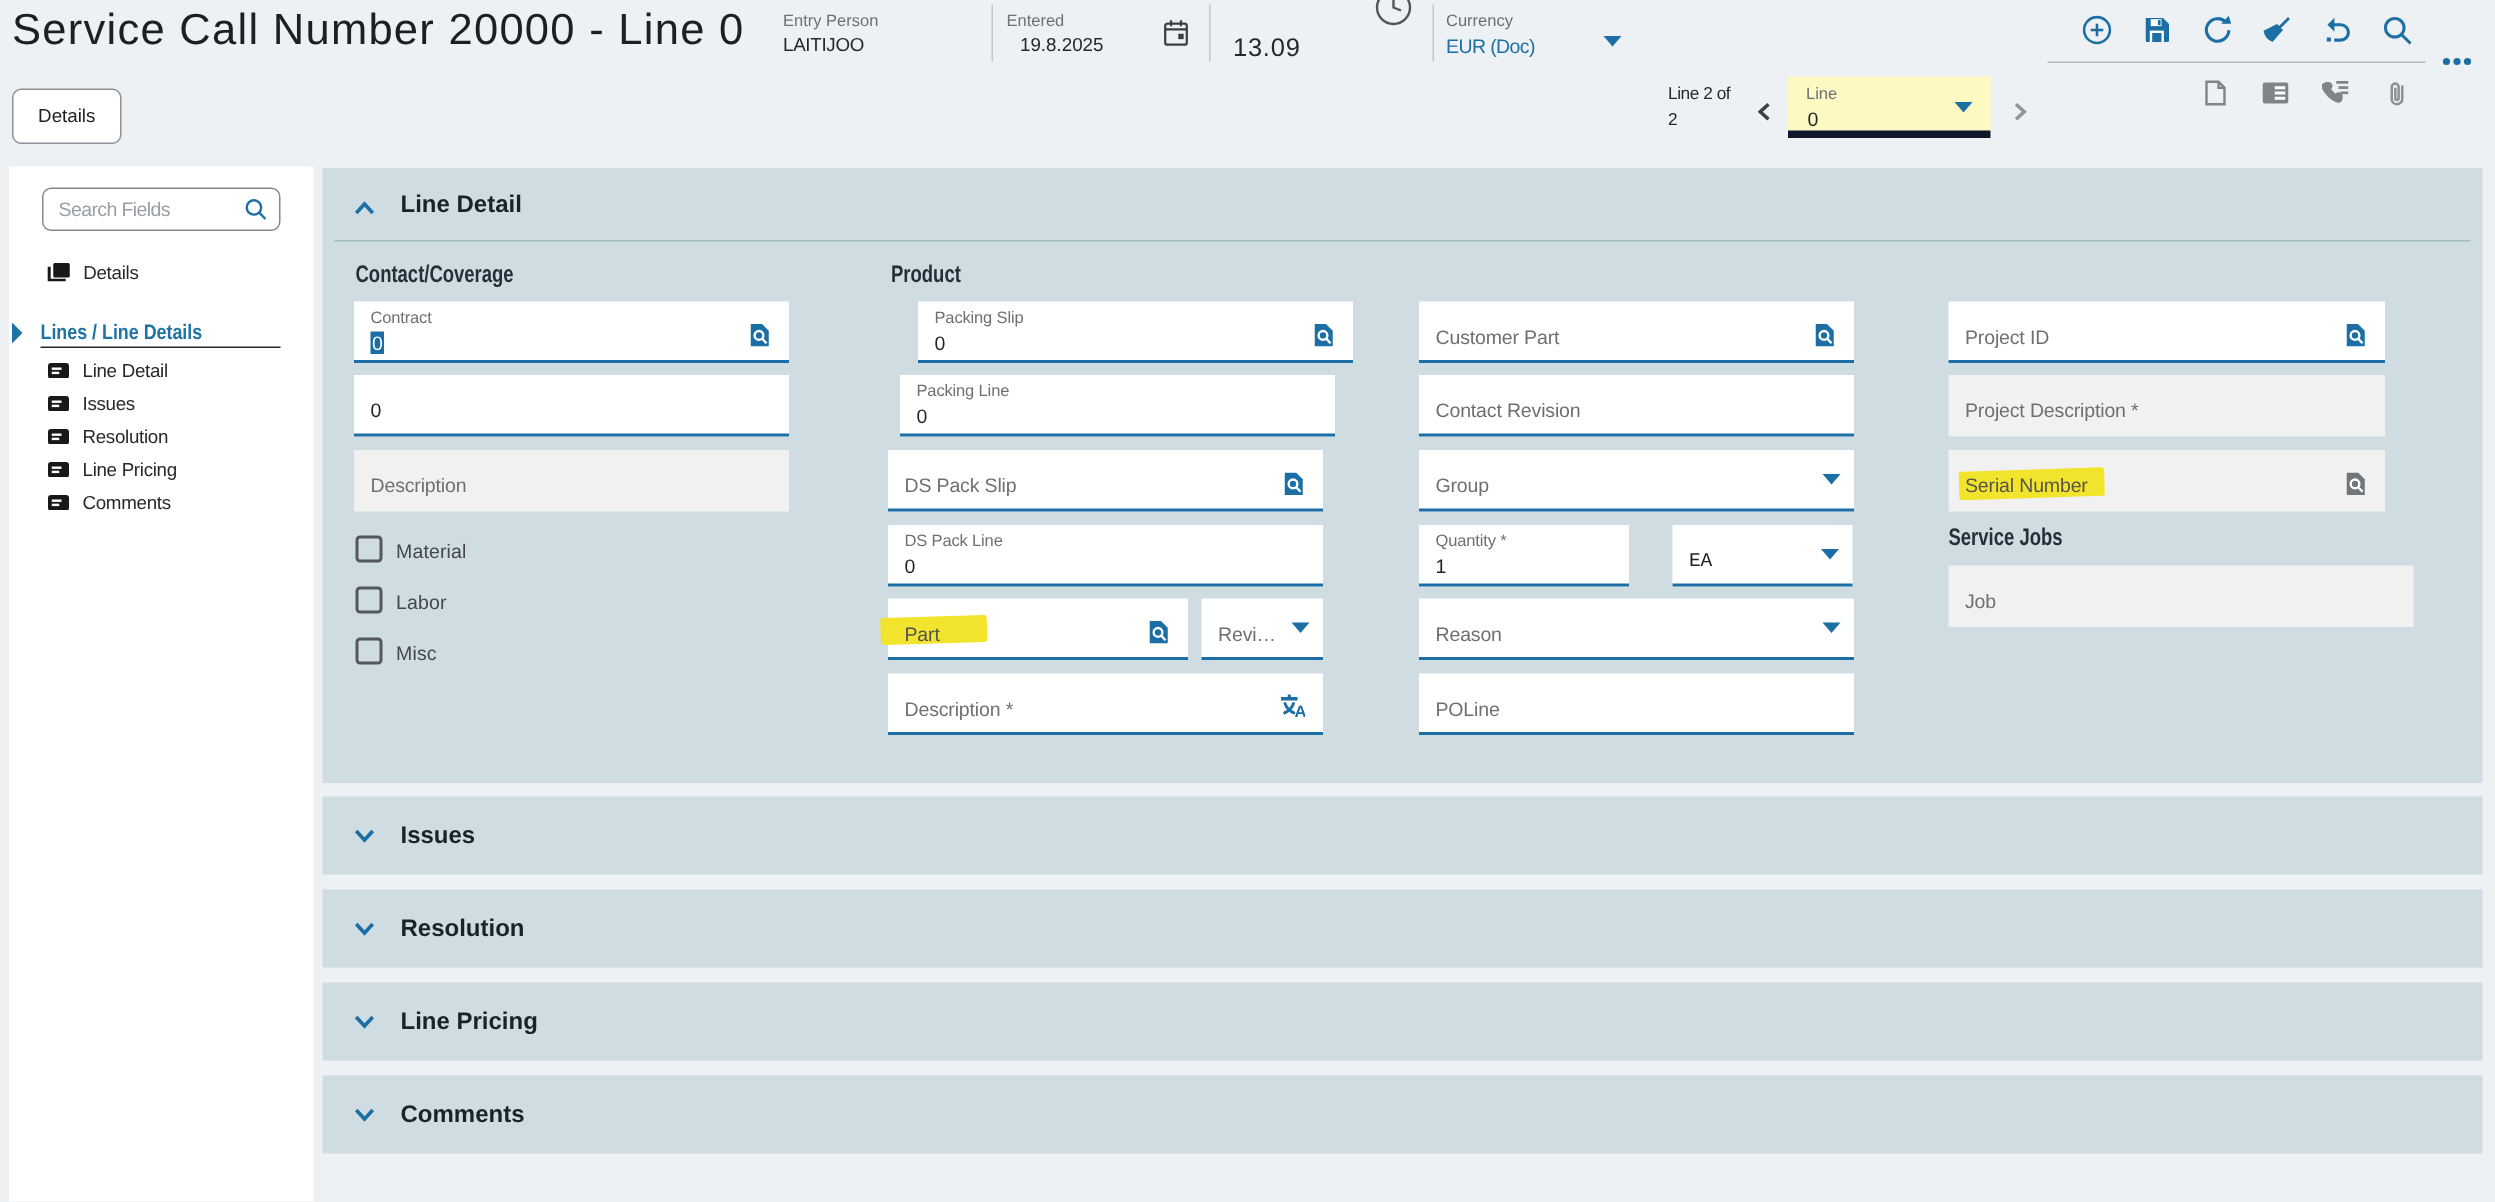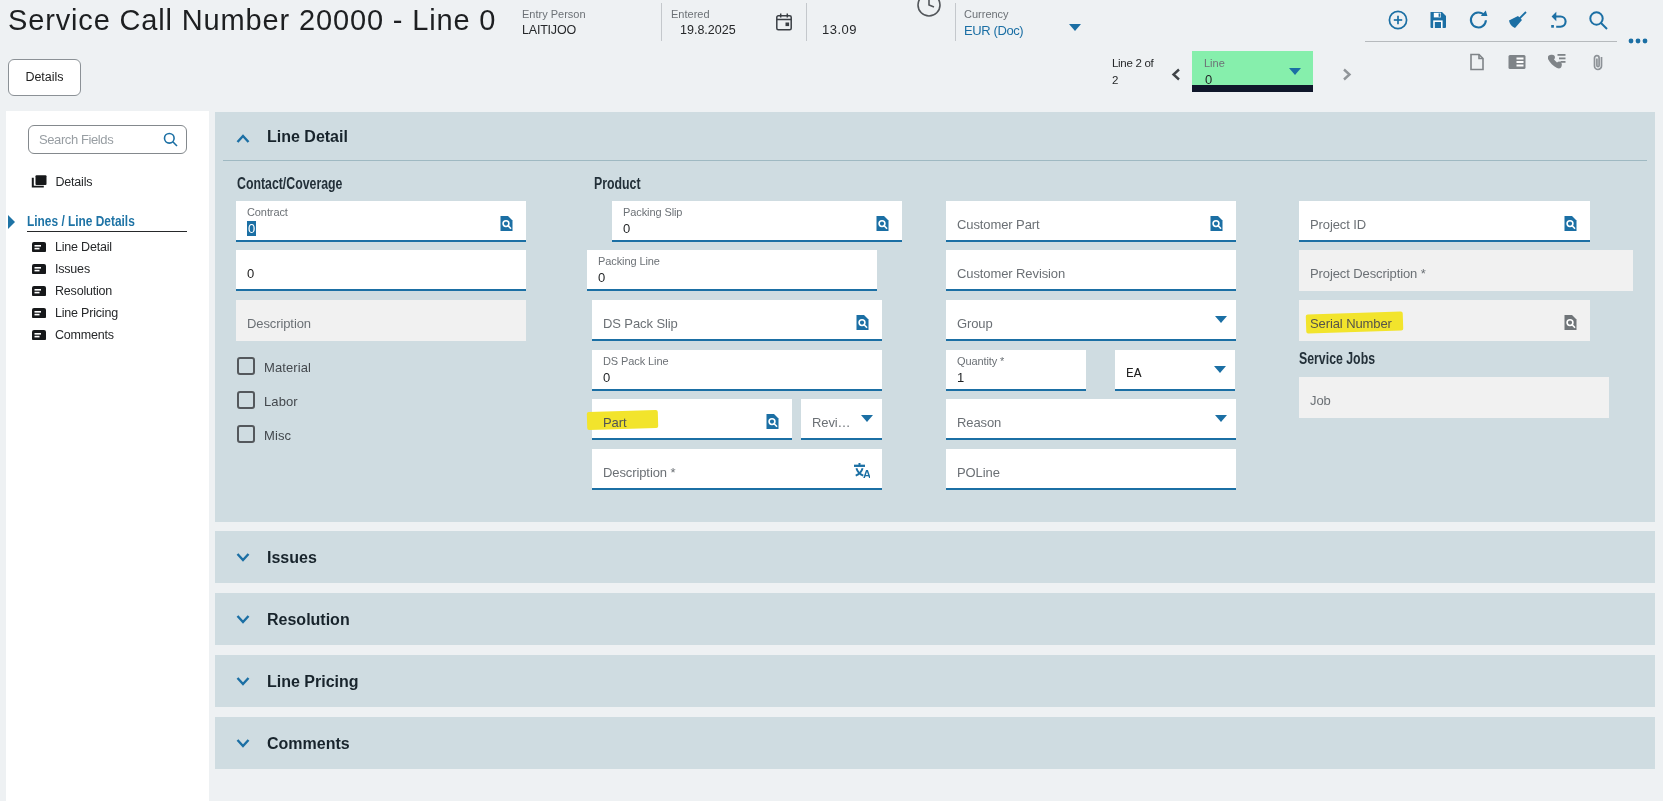--- a/index.html
+++ b/index.html
@@ -61,35 +61,35 @@
 <div class="abs hmlab" style="left:671px;top:8px;">Entered</div>
 <div class="abs hmval" style="left:680px;top:23px;">19.8.2025</div>
 <svg class="abs" style="left:776px;top:13px;" width="16" height="18" viewBox="0 0 16 18" fill="none" stroke="#3a3f44" stroke-width="1.5">
   <rect x="0.8" y="2.8" width="14.4" height="14" rx="1.5"></rect>
   <line x1="4.7" y1="0.5" x2="4.7" y2="4.5"></line>
     <line x1="11.3" y1="0.5" x2="11.3" y2="4.5"></line>
   <line x1="0.8" y1="6.5" x2="15.2" y2="6.5"></line>
   <rect x="9.5" y="9.5" width="3.6" height="3.6" fill="#3a3f44" stroke="none"></rect>
 </svg>
 <div class="abs vdiv" style="left:806px;"></div>
-<div class="abs hmval" style="left:822px;top:22px;font-size:13px;letter-spacing:0.5px;">13.09</div>
+<div class="abs hmval" style="left:822px;top:22px;font-size:17px;letter-spacing:0.5px;">13.09</div>
 <svg class="abs" style="left:915px;top:-9px;" width="28" height="28" viewBox="0 0 28 28" fill="none" stroke="#52565a" stroke-width="1.6">
   <circle cx="14" cy="14" r="11"></circle>
   <polyline points="14,7 14,14 19,16"></polyline>
 </svg>
 <div class="abs vdiv" style="left:955px;"></div>
 <div class="abs hmlab" style="left:964px;top:8px;">Currency</div>
 <div class="abs hmval" style="left:964px;top:23px;color:#1b6fa4;font-size:13px;letter-spacing:-0.4px;">EUR (Doc)</div>
 <div class="abs caret" style="left:1069px;top:24px;"></div>
 
 <div class="abs" style="left:1112px;top:55px;font-size:11.5px;letter-spacing:-0.3px;color:#26282a;line-height:17px;">Line 2 of<br>2</div>
 <svg class="abs" style="left:1171px;top:68px;" width="10" height="13" viewBox="0 0 10 13" fill="none" stroke="#3f4347" stroke-width="2.4">
     <polyline points="8,1.5 2.5,6.5 8,11.5"></polyline>
   </svg>
-<div class="abs" style="left:1192px;top:51px;width:121px;height:41px;background:#86efac;border-bottom:7px solid #0f172a;">
+<div class="abs" style="left:1192px;top:51px;width:135px;height:41px;background:#fef9c3;border-bottom:5px solid #0f172a;">
   <div style="position:absolute;left:12px;top:6px;font-size:11px;color:#6c7176;">Line</div>
   <div style="position:absolute;left:13px;top:21px;font-size:13px;color:#1f2224;">0</div>
   <div class="caret" style="position:absolute;right:12px;top:17px;"></div>
 </div>
 <svg class="abs" style="left:1342px;top:68px;" width="10" height="13" viewBox="0 0 10 13" fill="none" stroke="#909599" stroke-width="2.4">
     <polyline points="2,1.5 7.5,6.5 2,11.5"></polyline>
   </svg>
 
 <svg class="abs tico" style="left:1388px;" viewBox="0 0 20 20" fill="none" stroke="#1b6fa4" stroke-width="1.7">
   <circle cx="10" cy="10" r="8.6"></circle>
@@ -240,21 +240,21 @@
       <div class="chklab">Misc</div>
     </div>
 
   <div class="fld" style="left:592px;top:201px;margin-left:20px;">
     <div class="lab">Packing Slip</div>
       <div class="val">0</div>
     <svg class="peek" width="13" height="15" viewBox="0 0 13 15" fill="#1b6fa4">
         <use href="#peekicon"></use>
       </svg>
   </div>
-  <div class="fld" style="left:587px;top:250px;">
+  <div class="fld" style="left:600px;top:250px;">
     <div class="lab">Packing Line</div>
       <div class="val">0</div>
   </div>
   <div class="fld ph" style="left:592px;top:300px;">
     <div class="lab2">DS Pack Slip</div>
     <svg class="peek" width="13" height="15" viewBox="0 0 13 15" fill="#1b6fa4">
         <use href="#peekicon"></use>
       </svg>
   </div>
   <div class="fld" style="left:592px;top:350px;">
@@ -283,21 +283,21 @@
     </svg>
   </div>
 
   <div class="fld ph" style="left:946px;top:201px;">
     <div class="lab2">Customer Part</div>
     <svg class="peek" width="13" height="15" viewBox="0 0 13 15" fill="#1b6fa4">
         <use href="#peekicon"></use>
       </svg>
   </div>
   <div class="fld ph" style="left:946px;top:250px;">
-    <div class="lab2">Customer Revision</div>
+    <div class="lab2">Contact Revision</div>
   </div>
   <div class="fld ph" style="left:946px;top:300px;">
     <div class="lab2">Group</div>
     <div class="cwrap caret" style="right:9px;"></div>
   </div>
   <div class="fld" style="left:946px;top:350px;width:140px;">
     <div class="lab">Quantity *</div>
       <div class="val">1</div>
   </div>
   <div class="fld ph" style="left:1115px;top:350px;width:120px;">
@@ -311,21 +311,21 @@
   <div class="fld ph" style="left:946px;top:449px;">
     <div class="lab2">POLine</div>
   </div>
 
   <div class="fld ph" style="left:1299px;top:201px;width:291px;">
     <div class="lab2">Project ID</div>
     <svg class="peek" width="13" height="15" viewBox="0 0 13 15" fill="#1b6fa4">
         <use href="#peekicon"></use>
       </svg>
   </div>
-  <div class="fld ph dis" style="left:1299px;top:250px;width:334px;">
+  <div class="fld ph dis" style="left:1299px;top:250px;width:291px;">
     <div class="lab2">Project Description *</div>
   </div>
   <div class="fld ph dis" style="left:1299px;top:300px;width:291px;">
     <div style="position:absolute;left:7px;top:13px;width:97px;height:18.5px;background:#f2e42c;transform:rotate(-1.8deg);border-radius:2px;"></div>
     <div class="lab2" style="color:#55534a;">Serial Number</div>
     <svg class="peek" width="13" height="15" viewBox="0 0 13 15" fill="#707579">
         <use href="#peekicon"></use>
       </svg>
   </div>
   <div class="abs sechead" style="left:1299px;top:350px;">Service Jobs</div>

